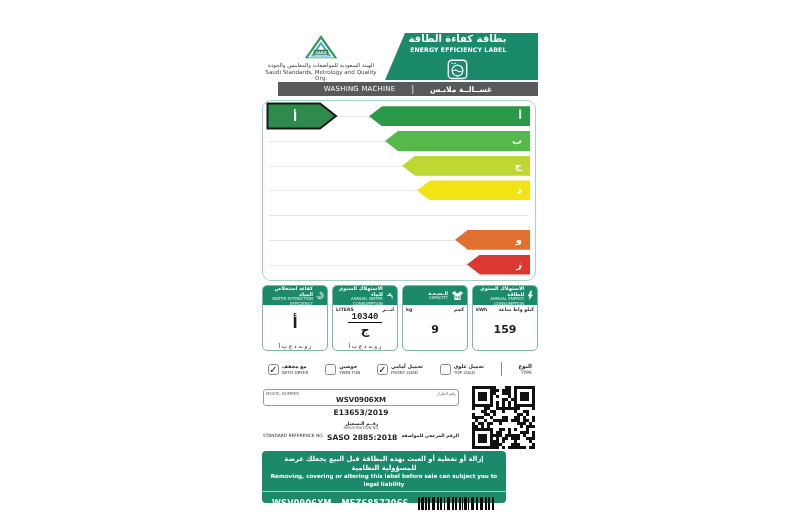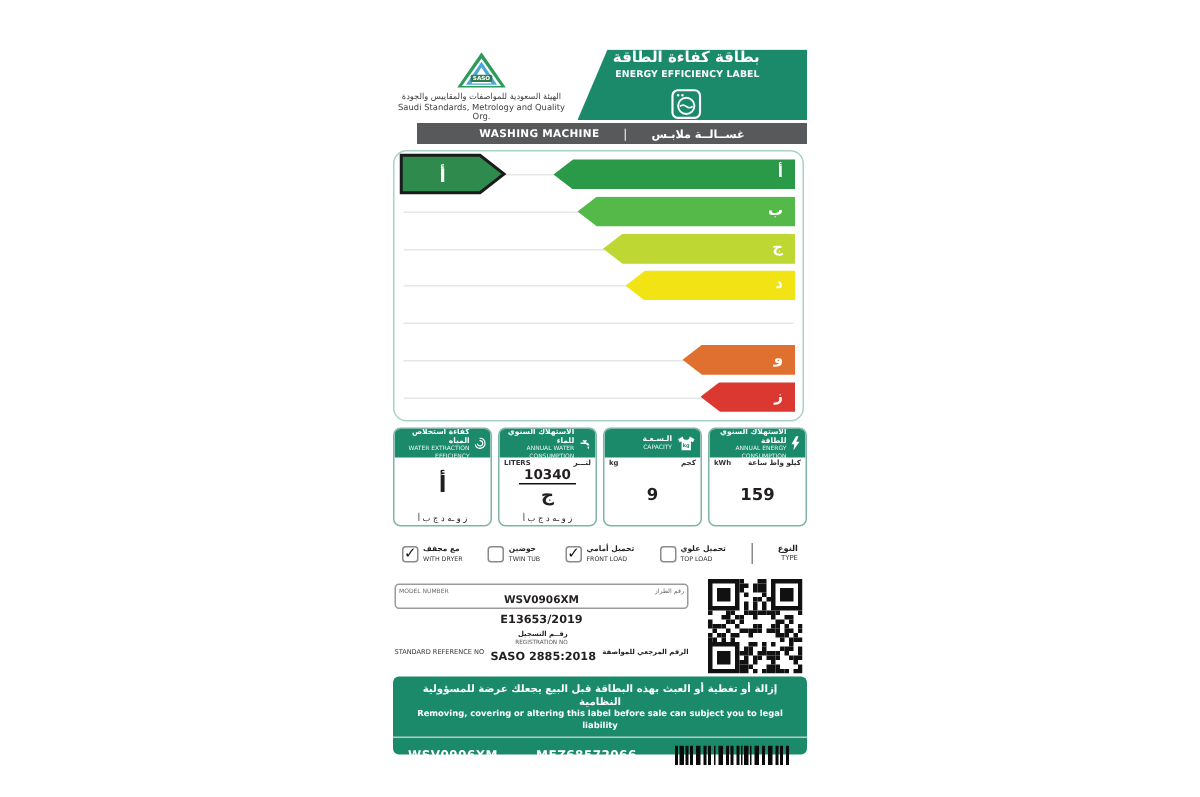--- a/index.html
+++ b/index.html
@@ -18,21 +18,21 @@
   .banner{position:absolute;left:123px;top:0;width:153px;height:47px;
     clip-path:polygon(20px 0,100% 0,100% 100%,0 100%);
     display:flex;align-items:center;justify-content:center;gap:6px;padding-right:8px;box-sizing:border-box;color:#fff;flex-direction:column;}
   .banner-texts{text-align:right;line-height:1.25;}
   .banner-ar{font-size:10px;font-weight:bold;}
   .banner-en{font-size:6.2px;font-weight:bold;letter-spacing:.1px;}
 
   
   .product-bar{position:absolute;left:16px;top:49px;width:260px;height:14px;background:#58595B;
     display:flex;align-items:center;justify-content:center;gap:16px;color:#fff;}
-  .pb-en{font-size:7px;font-weight:bold;letter-spacing:.2px;}
+  .pb-en{font-size:7px;font-weight:normal;letter-spacing:.2px;}
   .pb-div{font-size:8px;opacity:.95;}
   .pb-ar{font-size:7.5px;font-weight:bold;}
 
   
   .rating-box{position:absolute;left:0;top:67px;width:274px;height:181px;box-sizing:border-box;
     border:1.5px solid #A9D2C7;border-radius:9px;padding:3px;display:flex;flex-direction:column;justify-content:space-around;}
   .rating-row{position:relative;height:24px;}
   .row-line{position:absolute;left:3px;right:3px;top:50%;height:1px;background:#e6e6e6;}
   .rating-bar{position:absolute;right:2px;top:2px;height:20px;box-sizing:border-box;
     clip-path:polygon(13px 0,100% 0,100% 100%,13px 100%,0 50%);
@@ -46,21 +46,21 @@
   .stat-box{flex:1;border:1px solid #7FB5A7;border-radius:5px;overflow:hidden;background:#fff;display:flex;flex-direction:column;box-sizing:border-box;}
   .stat-head{height:19px;min-height:19px;display:flex;align-items:center;justify-content:flex-end;gap:3px;padding:0 3px;color:#fff;}
   .stat-titles{text-align:right;line-height:1.2;}
   .stat-title-ar{font-size:5px;font-weight:bold;}
   .stat-title-en{font-size:4px;opacity:.9;}
   .stat-body{flex:1;position:relative;}
   .unit-row{display:flex;justify-content:space-between;align-items:center;padding:2px 3px 0;}
   .unit-en{font-size:4.6px;font-weight:bold;color:#333;}
   .unit-ar{font-size:4.8px;font-weight:bold;color:#333;}
   .big-grade{text-align:center;font-weight:bold;}
-  .value-underline{width:fit-content;margin:0 auto;text-align:center;font-weight:bold;font-size:9px;border-bottom:1.2px solid #111;padding:0 3px;line-height:1.15;}
+  .value-underline{width:fit-content;margin:0 auto;text-align:center;font-weight:bold;font-size:9px;border-bottom:1.2px solid #111;padding:0 3px;line-height:1.15;font-family:Liberation Mono, monospace;}
   .abjad{position:absolute;left:0;right:0;bottom:1px;text-align:center;font-size:5.5px;
     direction:ltr;unicode-bidi:bidi-override;letter-spacing:.4px;color:#222;}
   .big-value{position:absolute;left:0;right:0;top:50%;transform:translateY(-38%);text-align:center;font-weight:bold;font-size:11px;}
 
   
   .type-row{position:absolute;left:6px;top:324px;width:264px;height:24px;display:flex;align-items:center;justify-content:space-between;}
   .type-option{display:flex;align-items:center;gap:3px;}
   .checkbox{width:11px;height:11px;box-sizing:border-box;border:1.2px solid #8a8a8a;border-radius:2.5px;background:#fff;
     font-size:10px;line-height:9px;text-align:center;font-weight:bold;color:#111;}
   .type-labels{line-height:1.25;}
@@ -86,21 +86,21 @@
   .reg-value{font-weight:bold;font-size:7.5px;}
   .reg-labels{text-align:right;line-height:1.15;}
   .reg-ar{font-size:4.6px;font-weight:bold;}
   .reg-en{font-size:3.8px;color:#555;}
   .std-row{margin-top:2px;display:flex;justify-content:space-between;align-items:flex-start;}
   .std-en{font-size:4.4px;color:#333;}
   .std-value{font-weight:bold;font-size:7.5px;}
   .std-ar{font-size:4.6px;font-weight:bold;}
 
   
-  .footer{position:absolute;left:0;top:418px;width:276px;height:52px;border-radius:4px;color:#fff;box-sizing:border-box;}
+  .footer{position:absolute;left:0;top:418px;width:244px;height:52px;border-radius:4px;color:#fff;box-sizing:border-box;}
   .warn{padding:4px 6px 3px;text-align:center;line-height:1.35;}
   .warn-ar{font-size:6.8px;font-weight:bold;}
   .warn-en{font-size:5.6px;font-weight:bold;}
   .foot-div{height:1px;background:#d5d5d5;opacity:.85;}
   .foot-row{display:flex;align-items:center;justify-content:space-between;padding:0 10px;height:23px;}
   .foot-model,.foot-serial{font-weight:bold;font-size:8px;letter-spacing:.3px;}
   .barcode{display:block;}
 </style>
 </head>
 <body>

